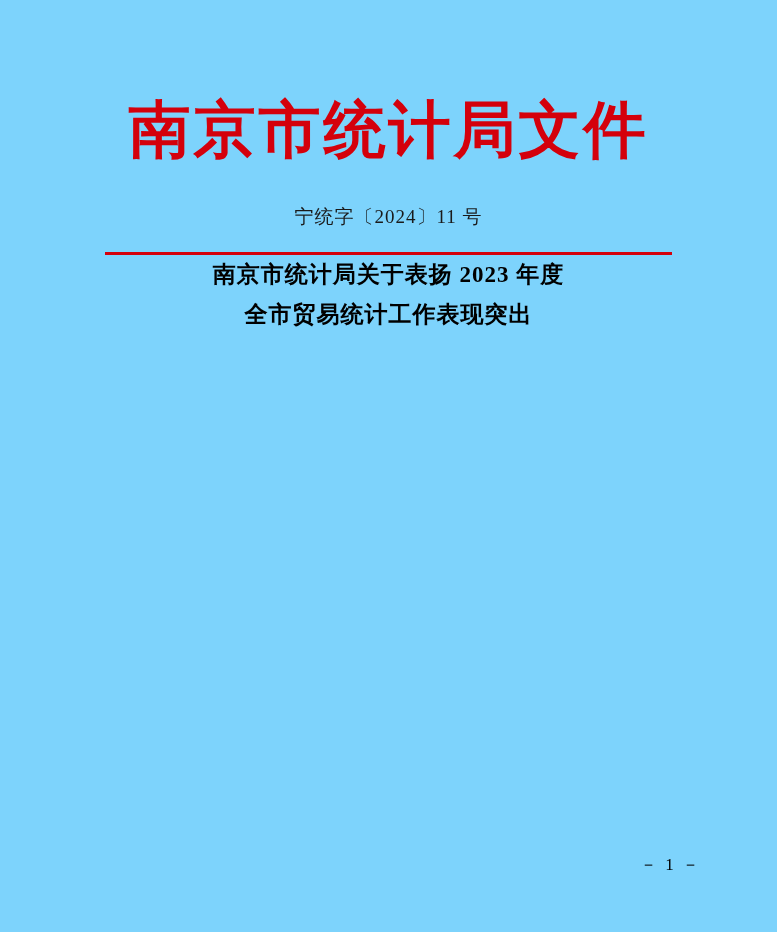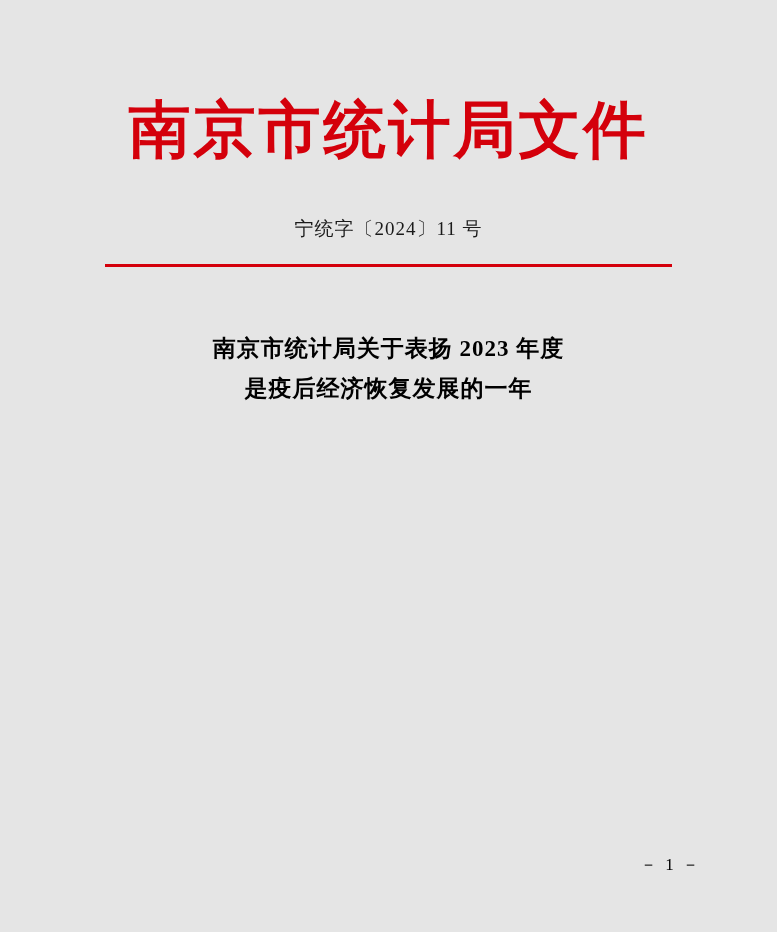--- a/index.html
+++ b/index.html
@@ -11,52 +11,51 @@
     width: 777px;
     height: 932px;
     font-family: "Liberation Serif", "DejaVu Serif", serif;
     color: #000000;
     overflow: hidden;
   }
   .page {
     position: relative;
     width: 777px;
     height: 932px;
-    background: #e5e5e5;
+    background: #7dd3fc;
     box-sizing: border-box;
   }
   .doc-header {
     text-align: center;
     padding-top: 96px;
   }
   .doc-title-red {
     color: #d4000b;
     font-family: "DejaVu Serif", "Liberation Serif", serif;
     font-weight: bold;
     font-size: 62px;
     letter-spacing: 3px;
     line-height: 1.1;
     white-space: nowrap;
   }
   .doc-number {
-    margin-top: 52px;
+    margin-top: 40px;
     text-align: center;
     font-size: 19px;
     letter-spacing: 1px;
     color: #1a1a1a;
     font-family: "Liberation Serif", "DejaVu Serif", serif;
   }
   .red-rule {
     margin: 22px auto 0 auto;
     width: 567px;
     height: 3px;
     background: #d4000b;
   }
   .doc-subject {
-    margin-top: 62px;
     text-align: center;
     font-size: 23px;
     font-weight: bold;
     line-height: 1.75;
     letter-spacing: 1px;
     color: #000;
   }
   .doc-subject div {
     white-space: nowrap;
   }
@@ -93,19 +92,19 @@
 <div class="page">
 
   <div class="doc-header">
     <div class="doc-title-red">南京市统计局文件</div>
     <div class="doc-number">宁统字〔2024〕11 号</div>
     <div class="red-rule"></div>
   </div>
 
   <div class="doc-subject">
     <div>南京市统计局关于表扬 2023 年度</div>
-    <div>是疫后经济恢复发展的一年</div>
+    <div>全市贸易统计工作表现突出</div>
   </div>
 
 
   <div class="page-number">－ 1 －</div>
 
 </div>
 
 </body></html>

